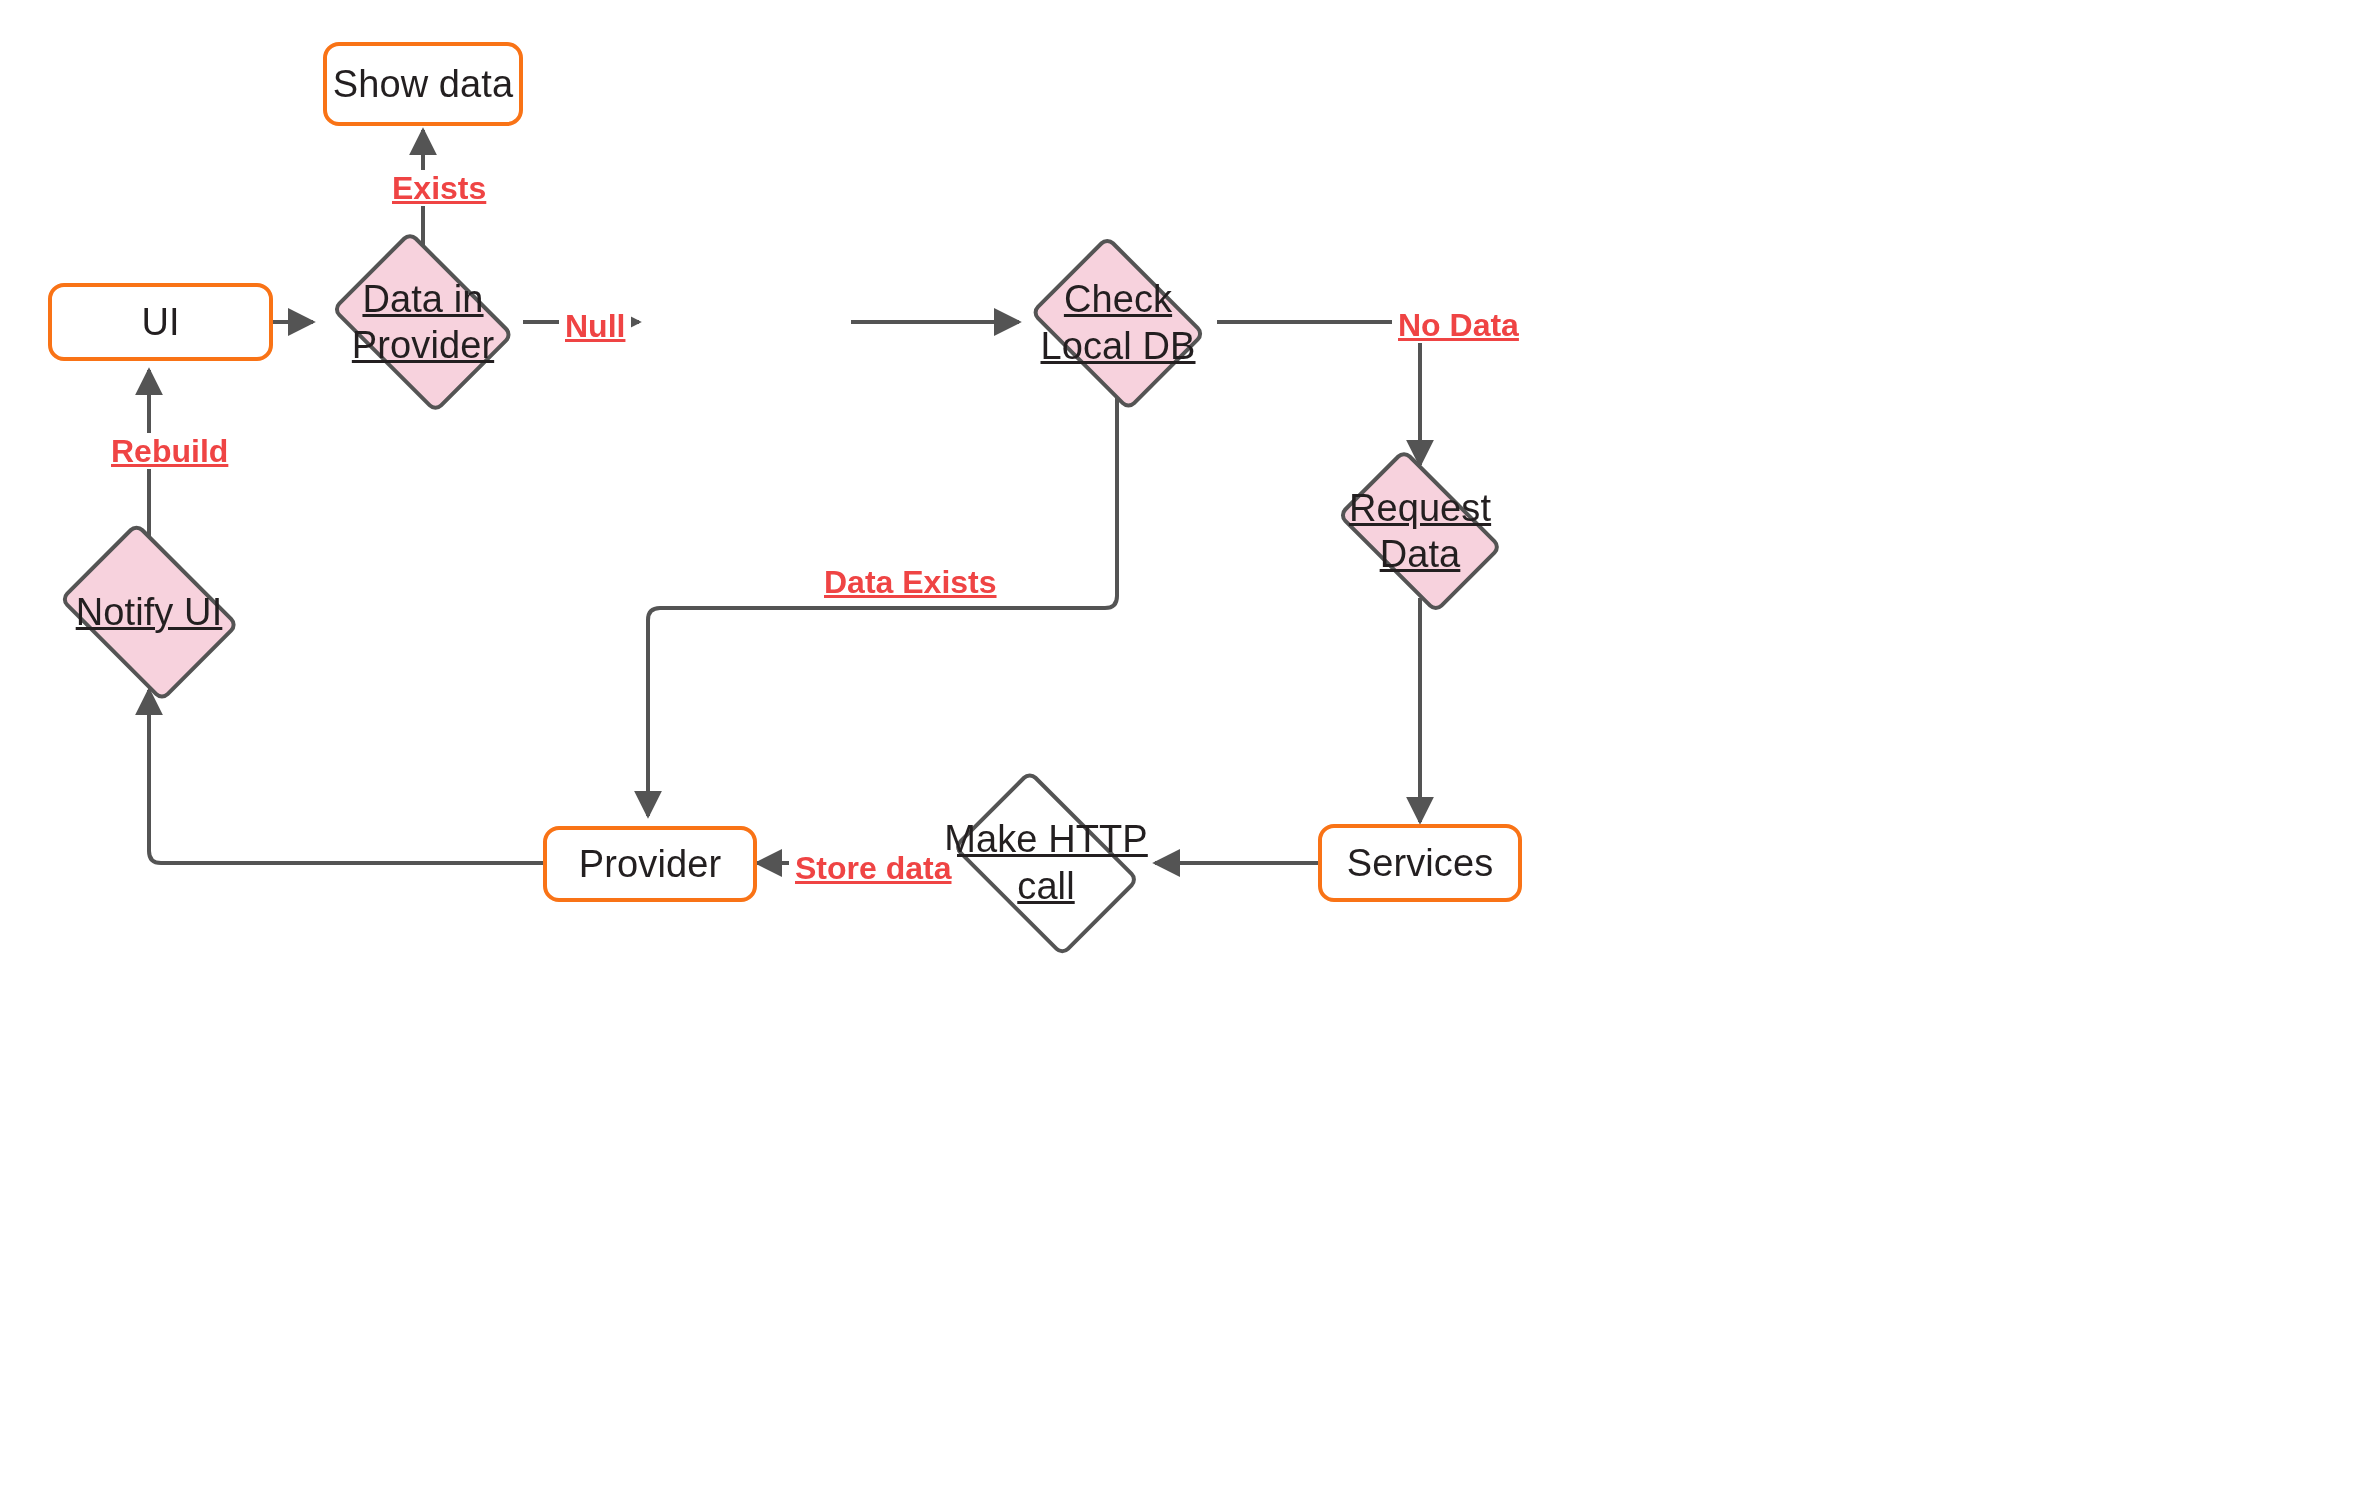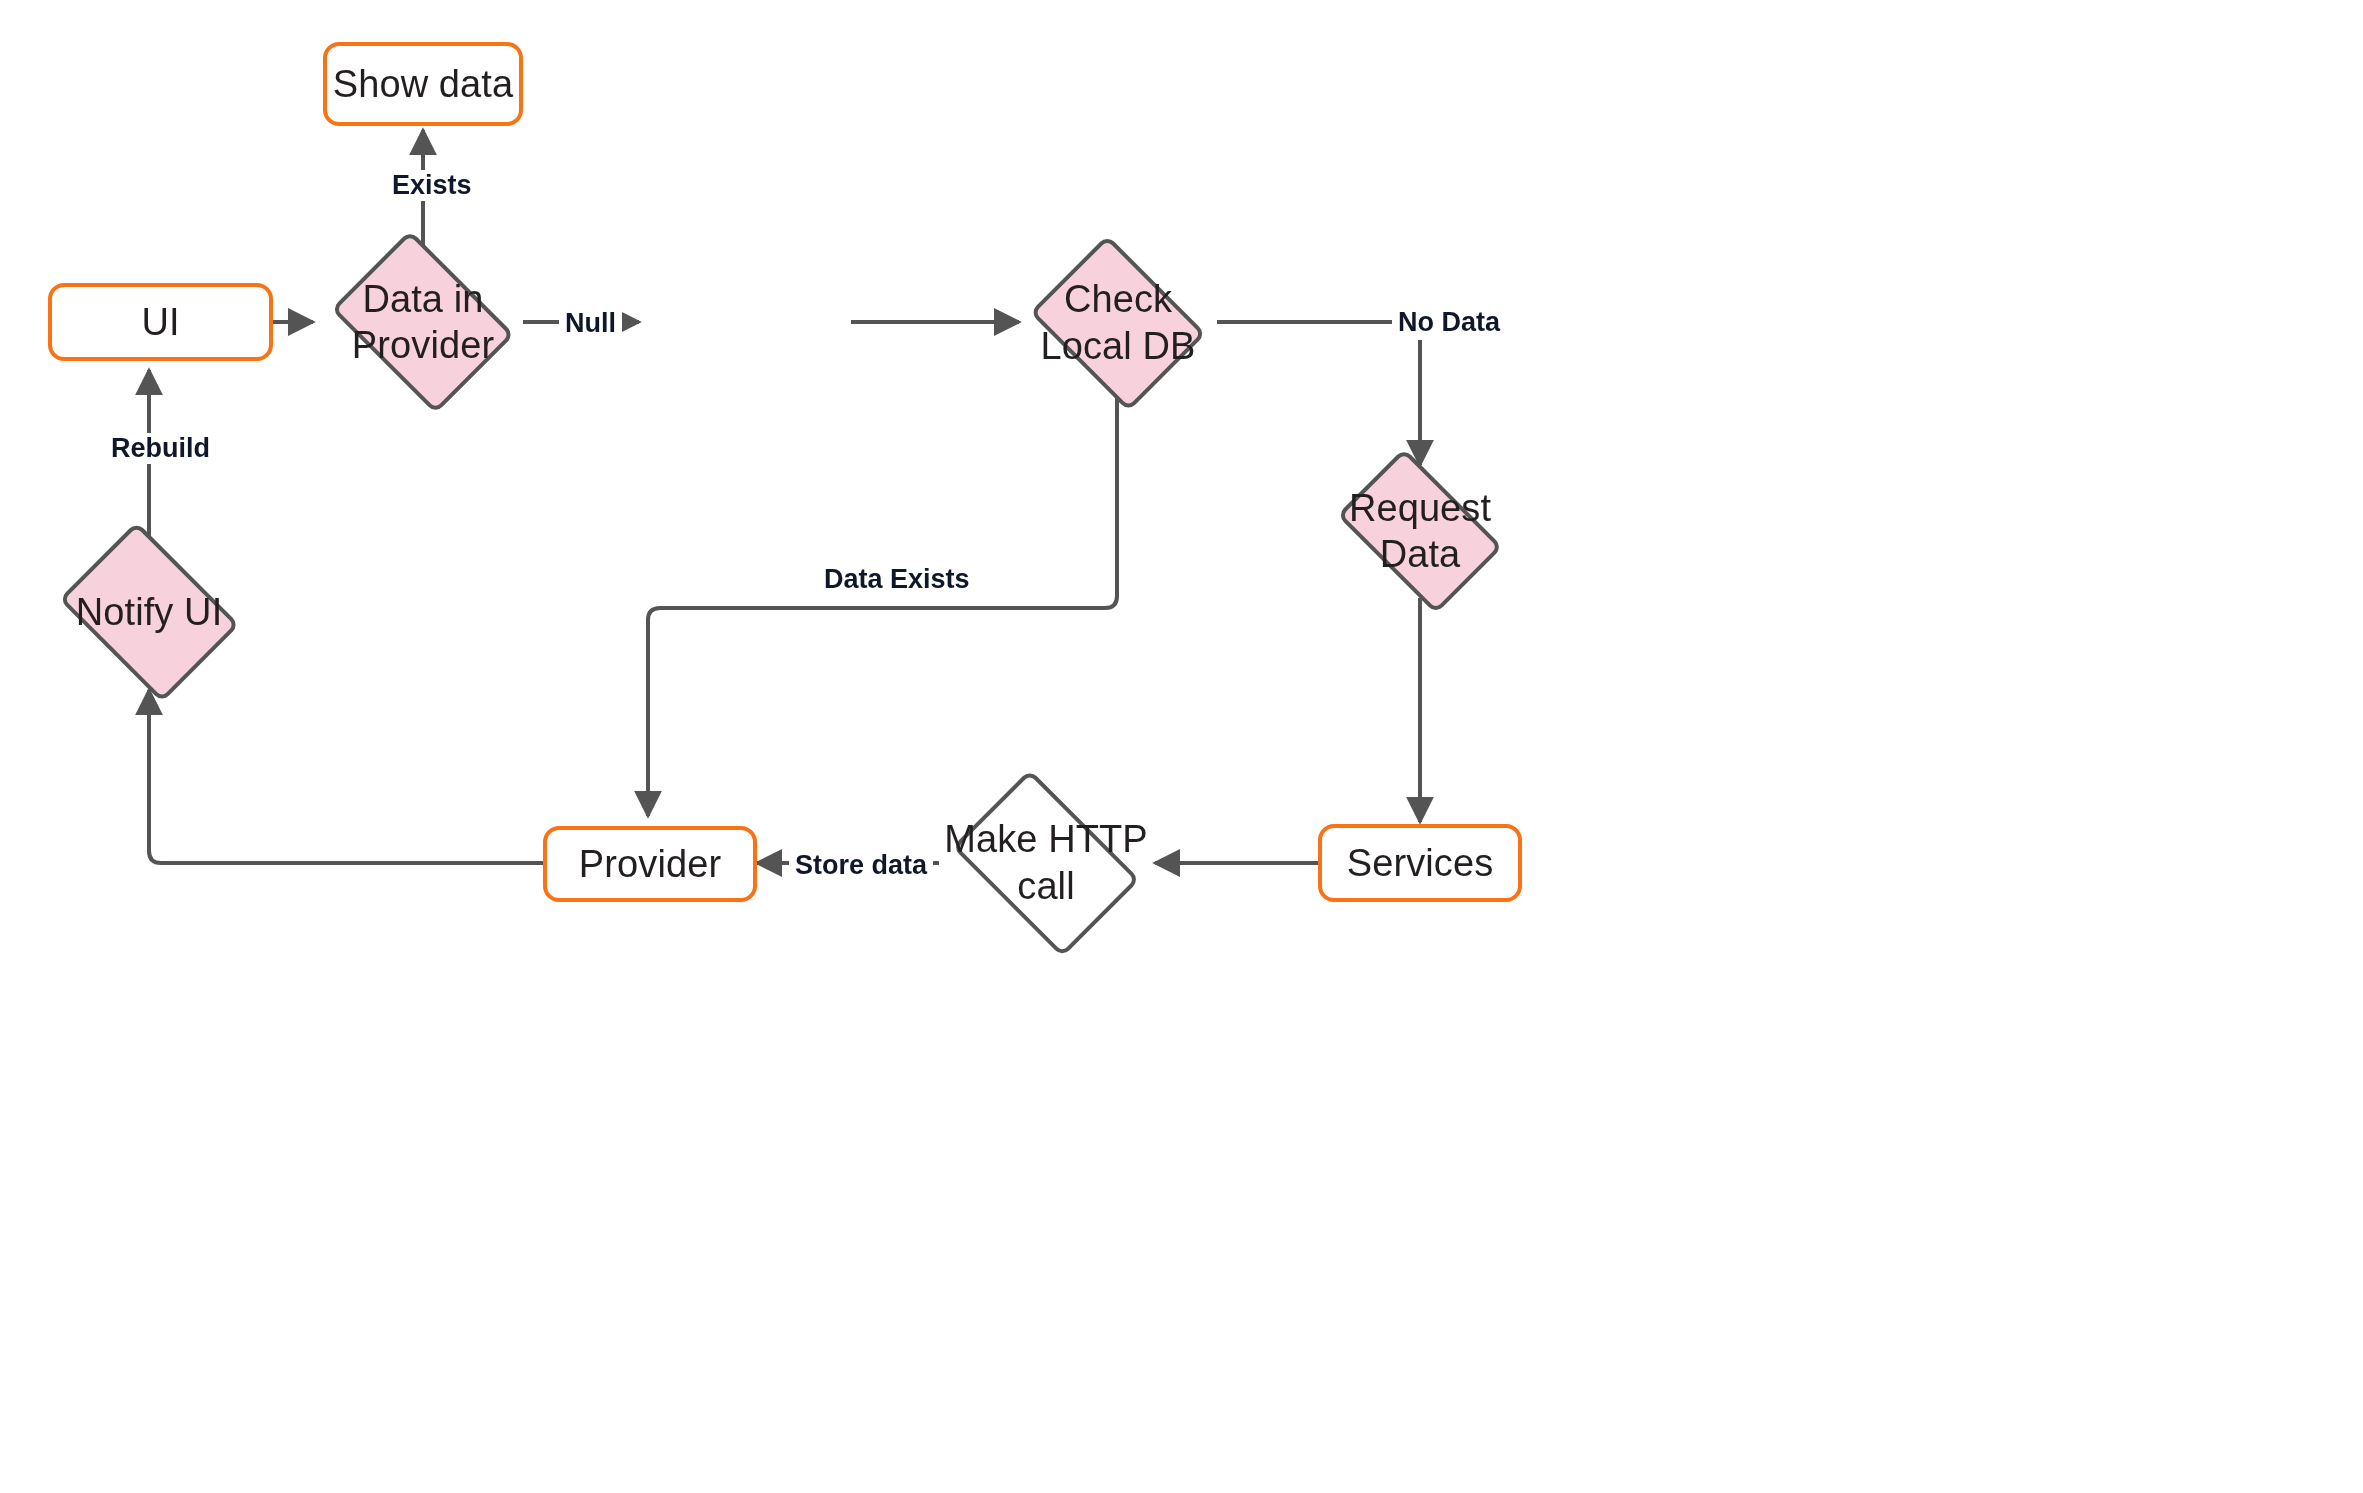--- a/index.html
+++ b/index.html
@@ -44,46 +44,48 @@
   
   .rect {
     background: #ffffff;
     border: 4px solid #f97316;
     border-radius: 16px;
   }
   
   .diamond {
     background: transparent;
     border: none;
+    text-decoration: underline;
   }
   .diamond .shape {
     position: absolute;
     left: 50%;
     top: 50%;
     width: 70.71%;
     height: 70.71%;
     transform: translate(-50%, -50%) rotate(45deg);
     border: 4px solid #545454;
     border-radius: 10px;
     box-sizing: border-box;
     z-index: 1;
   }
   .diamond.fill-pink .shape { background: #f7d2dd; }
   .diamond.fill-white .shape { background: #ffffff; }
 
   .edge-label {
     position: absolute;
-    font-size: 27px;
+    font-size: 32px;
     font-weight: bold;
-    color: #0f172a;
+    color: #ef4444;
     background: #ffffff;
     padding: 2px 6px;
     white-space: nowrap;
     line-height: 1;
     z-index: 3;
+    text-decoration: underline;
   }
 </style>
 </head>
 <body>
 
 <div id="canvas">
 
   <svg id="edge-layer" viewBox="0 0 2363 1493" xmlns="http://www.w3.org/2000/svg">
     <defs>
       <marker id="arrow" viewBox="0 0 10 10" refX="9" refY="5" markerWidth="7" markerHeight="7" orient="auto-start-reverse">

